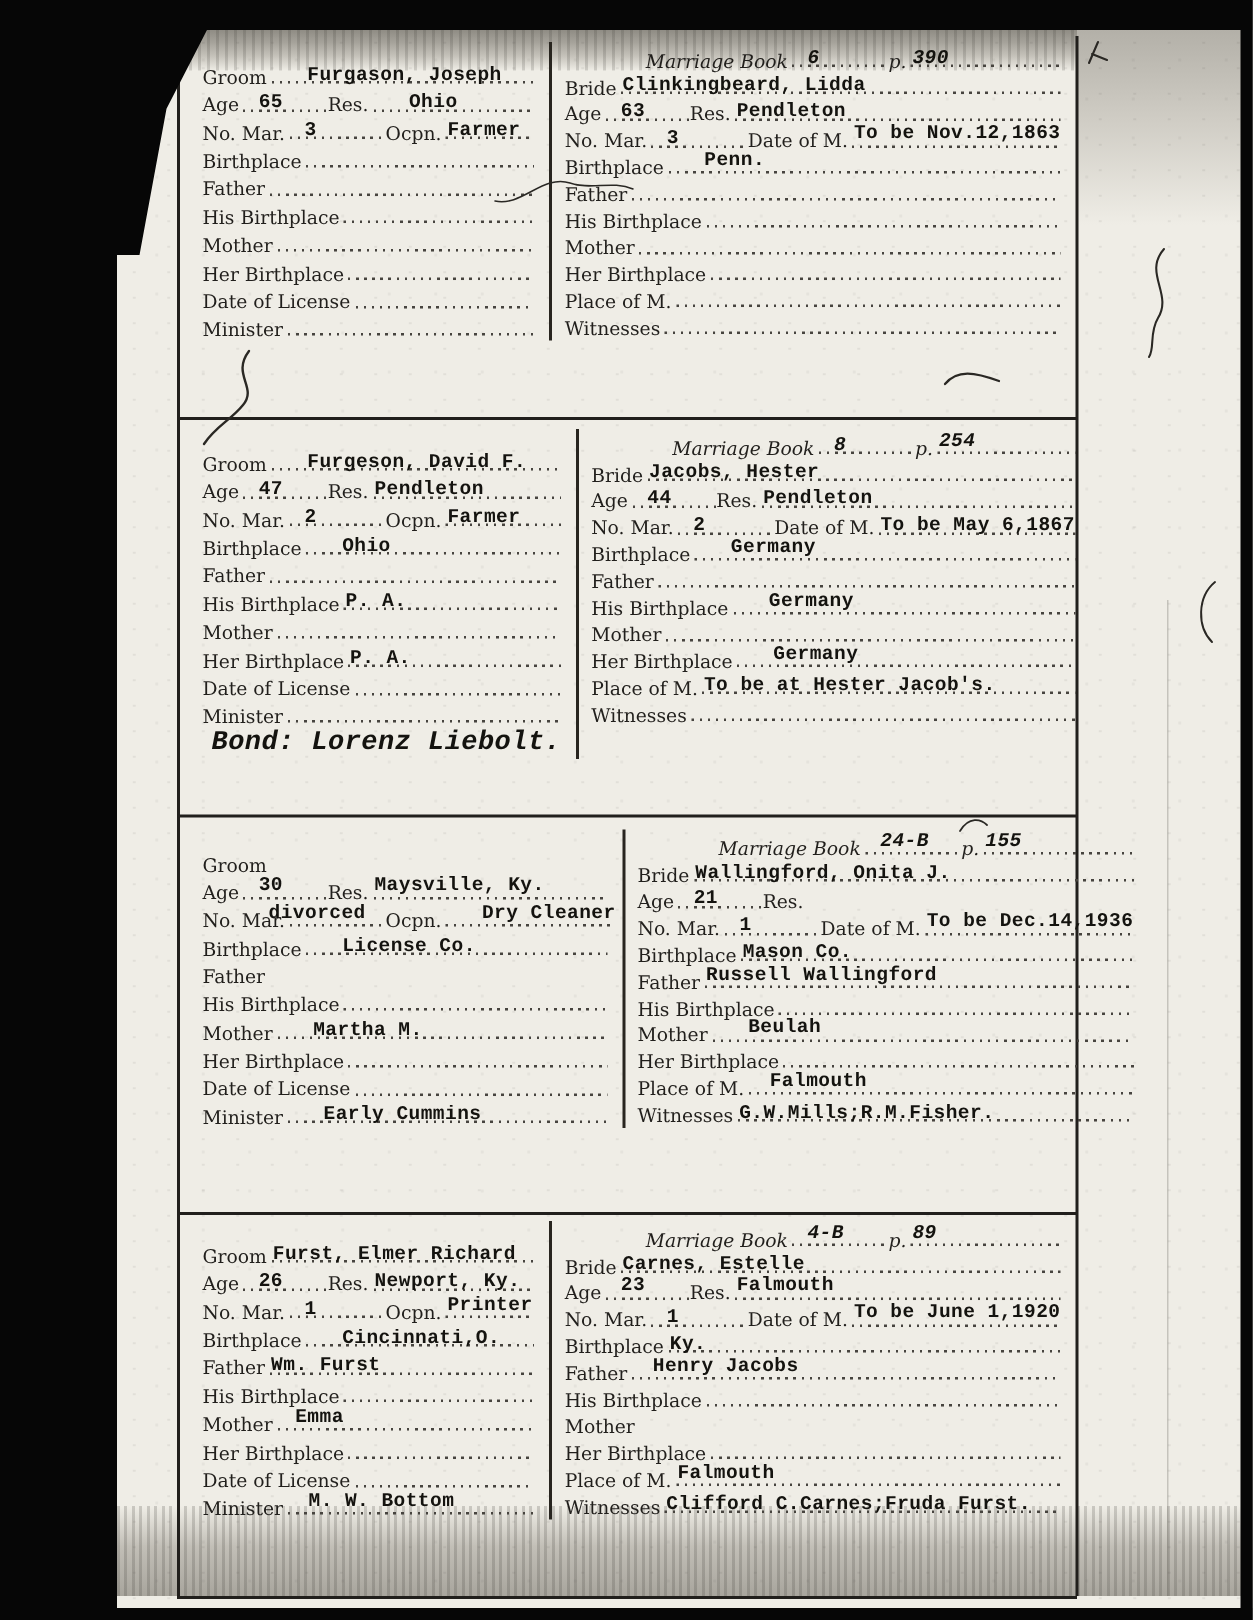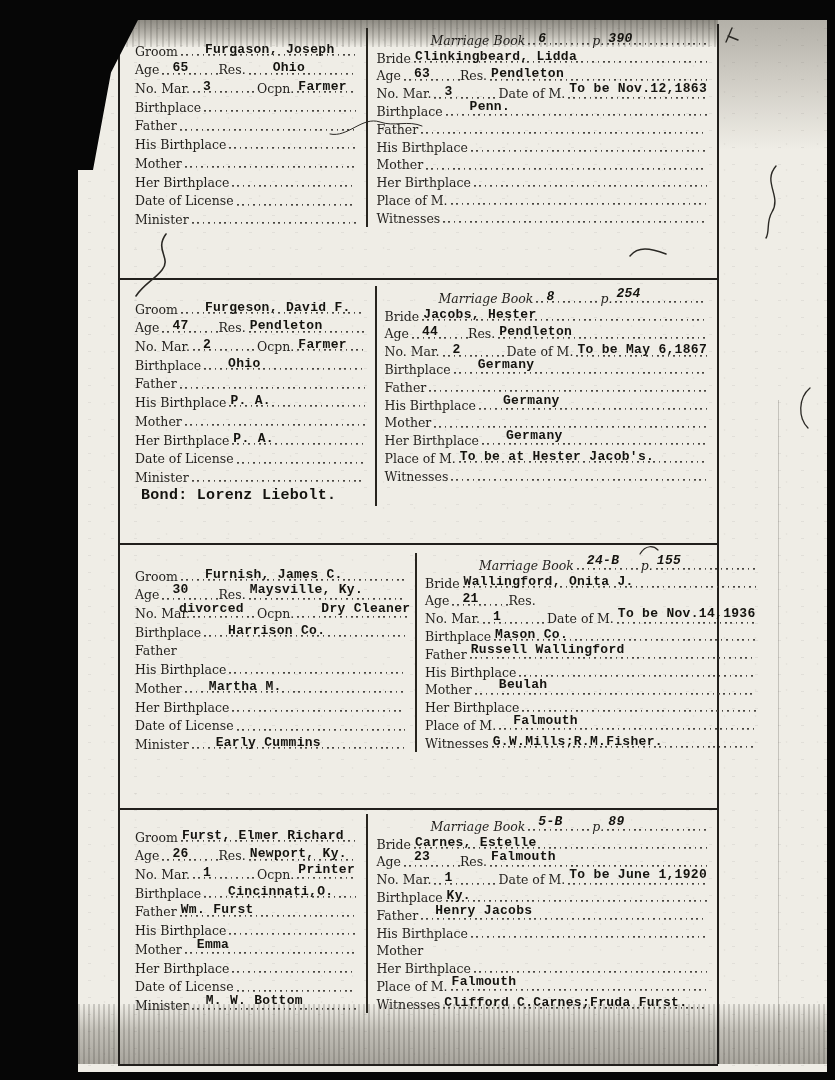--- a/index.html
+++ b/index.html
@@ -47,21 +47,21 @@
   .w-age{flex:0 0 56px;}
   .w-num{flex:0 0 64px;}
   .w-book{flex:0 0 64px;}
   .mbrow{padding-left:54px;font-style:italic;}
   .typed{font-family:"Liberation Mono","DejaVu Sans Mono",monospace;font-size:13px;font-weight:bold;
     color:#14130f;letter-spacing:.3px;white-space:nowrap;position:relative;top:-2px;margin-left:24px;}
   .w-age .typed,.w-num .typed,.w-book .typed{margin-left:10px;}
   .tight{margin-left:1px;}
   .hi{top:-5px;}
   .bond-row{height:20px;margin-top:1px;}
-  .bond-row .typed{margin-left:6px;font-size:15px;}
+  .bond-row .typed{margin-left:6px;font-size:18px;font-style:italic;}
   
   .mark{position:absolute;pointer-events:none;}
   .mark path{fill:none;stroke:#2a2824;stroke-linecap:round;}
 </style>
 </head>
 <body>
 
 <div class="canvas">
 
   <div class="page">
@@ -382,23 +382,20 @@
             <span class="typed tight"></span>
           </span>
         </div>
     </div>
   </div>
 
   <div class="block" style="top:553px">
     <div class="col-left">
       <div class="frow">
           <span class="lbl">Groom</span>
-          <span class="fill">
-            <span class="typed">Furnish, James C.</span>
-          </span>
         </div>
       <div class="frow">
           <span class="lbl">Age</span>
           <span class="fill w-age">
             <span class="typed hi">30</span>
           </span>
           <span class="lbl">Res.</span>
           <span class="fill">
             <span class="typed tight hi">Maysville, Ky.</span>
           </span>
@@ -409,21 +406,21 @@
             <span class="typed hi" style="margin-left:-14px">divorced</span>
           </span>
           <span class="lbl">Ocpn.</span>
           <span class="fill">
             <span class="typed hi">Dry Cleaner</span>
           </span>
         </div>
       <div class="frow">
           <span class="lbl">Birthplace</span>
           <span class="fill">
-            <span class="typed">Harrison Co.</span>
+            <span class="typed">License Co.</span>
           </span>
         </div>
       <div class="frow">
           <span class="lbl">Father</span>
         </div>
       <div class="frow">
           <span class="lbl">His Birthplace</span>
           <span class="fill">
             <span class="typed"></span>
           </span>
@@ -477,21 +474,21 @@
           </span>
           <span class="lbl">Res.</span>
         </div>
       <div class="frow">
           <span class="lbl">No. Mar.</span>
           <span class="fill w-num">
             <span class="typed">1</span>
           </span>
           <span class="lbl">Date of M.</span>
           <span class="fill">
-            <span class="typed tight hi">To be Nov.14,1936</span>
+            <span class="typed tight hi">To be Dec.14,1936</span>
           </span>
         </div>
       <div class="frow">
           <span class="lbl">Birthplace</span>
           <span class="fill">
             <span class="typed tight">Mason Co.</span>
           </span>
         </div>
       <div class="frow">
           <span class="lbl">Father</span>
@@ -600,21 +597,21 @@
           <span class="lbl">Minister</span>
           <span class="fill">
             <span class="typed hi" style="margin-left:14px">M. W. Bottom</span>
           </span>
         </div>
     </div>
     <div class="col-right">
       <div class="frow mbrow">
           <span class="lbl">Marriage Book</span>
           <span class="fill w-book">
-            <span class="typed tight hi">5-B</span>
+            <span class="typed tight hi">4-B</span>
           </span>
           <span class="lbl">p.</span>
           <span class="fill">
             <span class="typed tight hi">89</span>
           </span>
         </div>
       <div class="frow">
           <span class="lbl">Bride</span>
           <span class="fill">
             <span class="typed tight">Carnes, Estelle</span>

